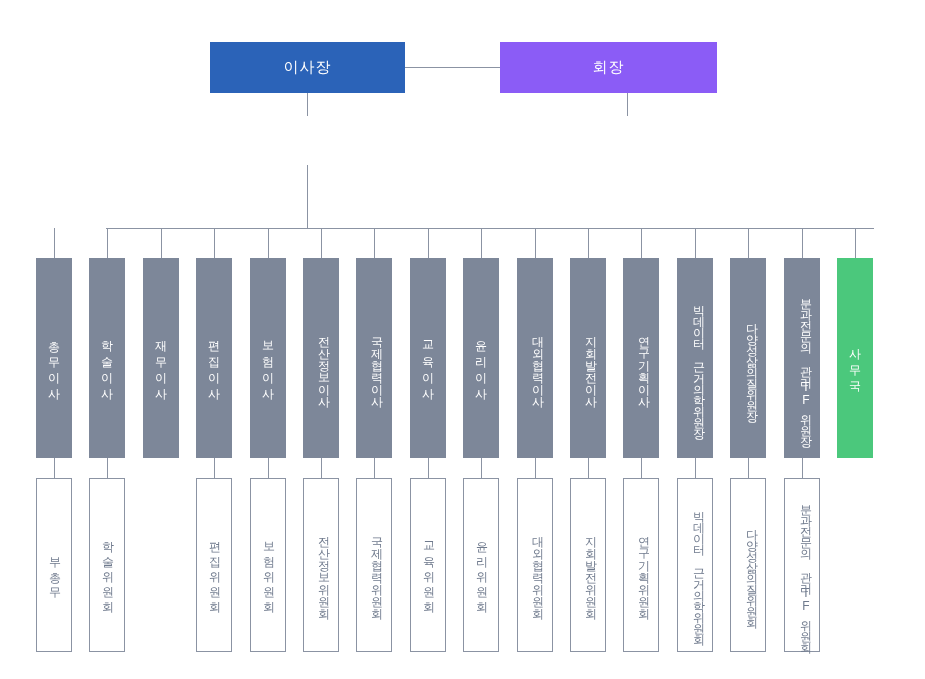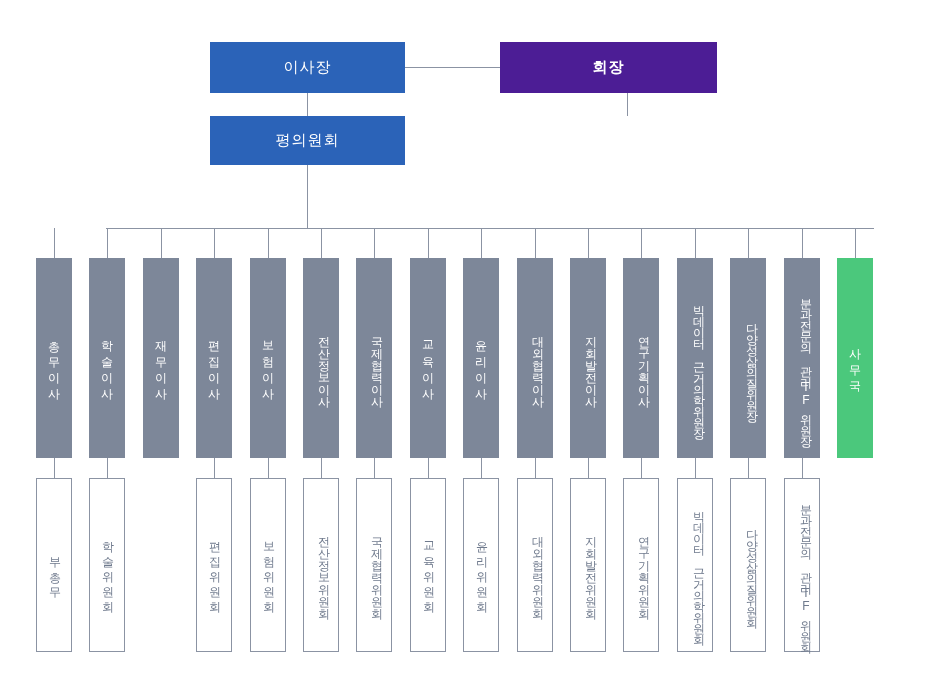--- a/index.html
+++ b/index.html
@@ -16,21 +16,21 @@
   .topbox{
     position:absolute;
     display:flex;align-items:center;justify-content:center;
     color:#ffffff;
     font-size:15px;
     letter-spacing:1px;
     box-sizing:border-box;
   }
   .box-chair   {left:210px;top:42px;width:195px;height:51px;background:#2b63b8;}
   .box-council {left:210px;top:116px;width:195px;height:49px;background:#2b63b8;}
-  .box-pres    {left:500px;top:42px;width:217px;height:51px;background:#4c1d95;font-weight:bold;}
+  .box-pres    {left:500px;top:42px;width:217px;height:51px;background:#8b5cf6;}
   .box-vpres   {left:500px;top:116px;width:217px;height:49px;background:#2f9bea;}
 
   
   .line{position:absolute;background:#8b93a3;}
   .vline{width:1px;}
   .hline{height:1px;}
 
   
   .dir{
     position:absolute;
@@ -84,23 +84,20 @@
 <body>
 
 <div id="chart">
 
   <div class="topbox box-chair">
     <span>이사장</span>
   </div>
   <div class="topbox box-pres">
     <span>회장</span>
   </div>
-  <div class="topbox box-council">
-    <span>평의원회</span>
-  </div>
 
   <div class="line hline" style="left:405px;top:67px;width:95px;"></div>
 
   <div class="line vline" style="left:307px;top:93px;height:23px;"></div>
 
   <div class="line vline" style="left:627px;top:93px;height:23px;"></div>
 
   <div class="line vline" style="left:307px;top:165px;height:63px;"></div>
 
   <div class="line hline" style="left:106px;top:228px;width:768px;"></div>

